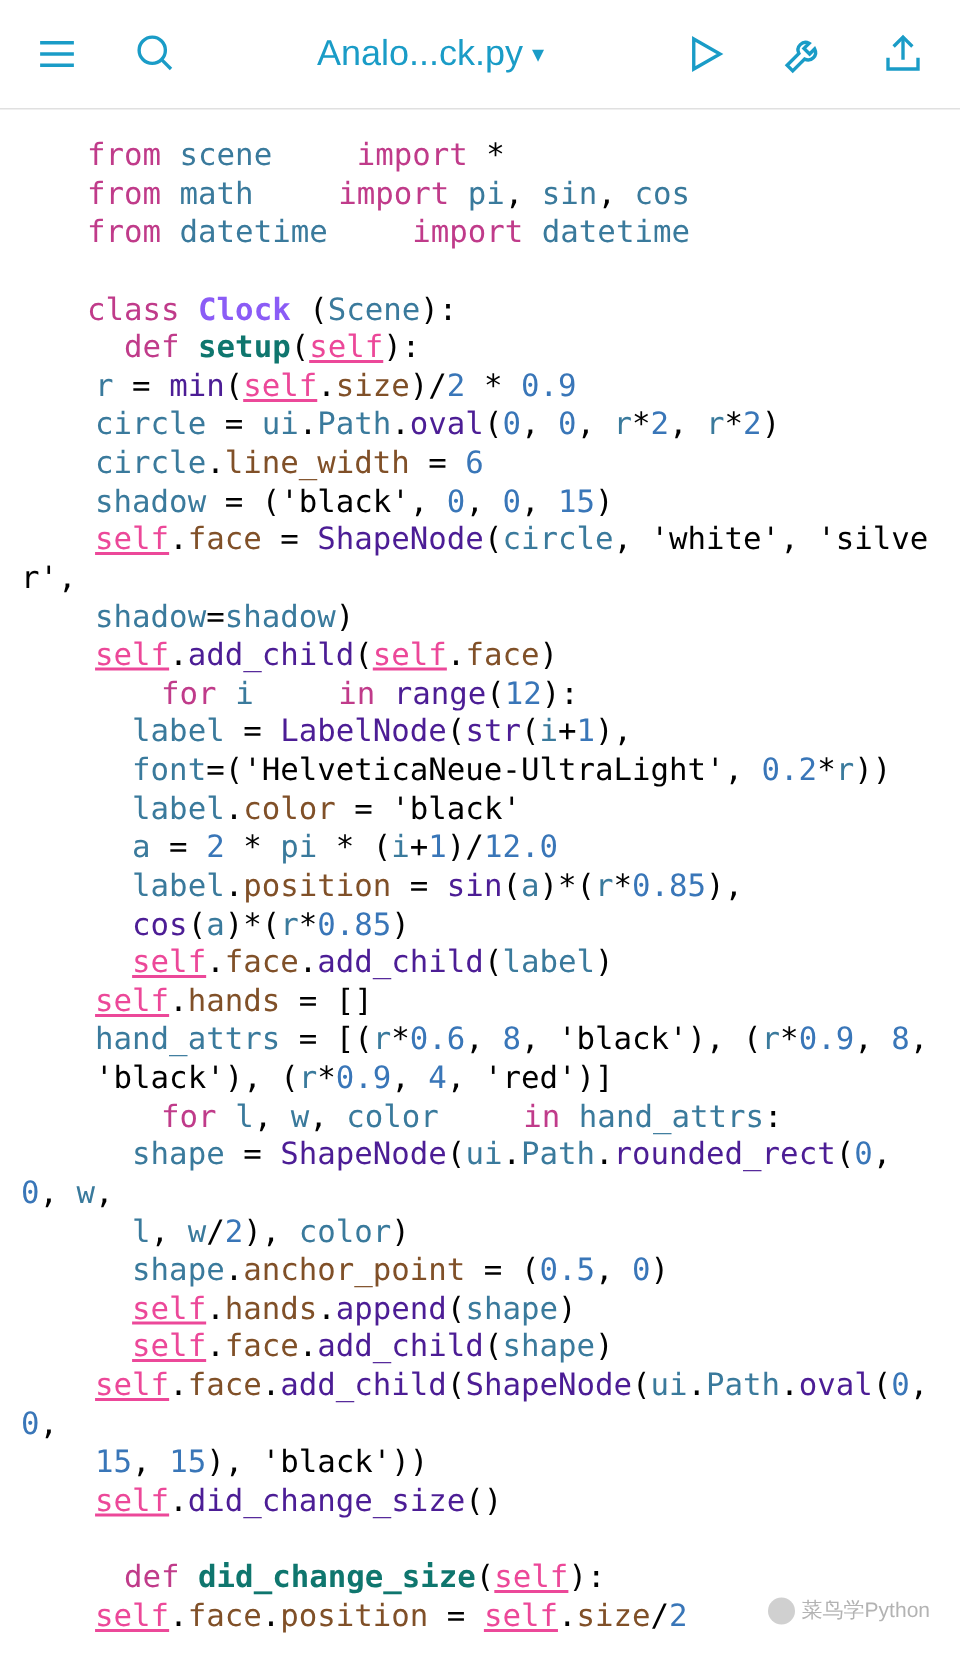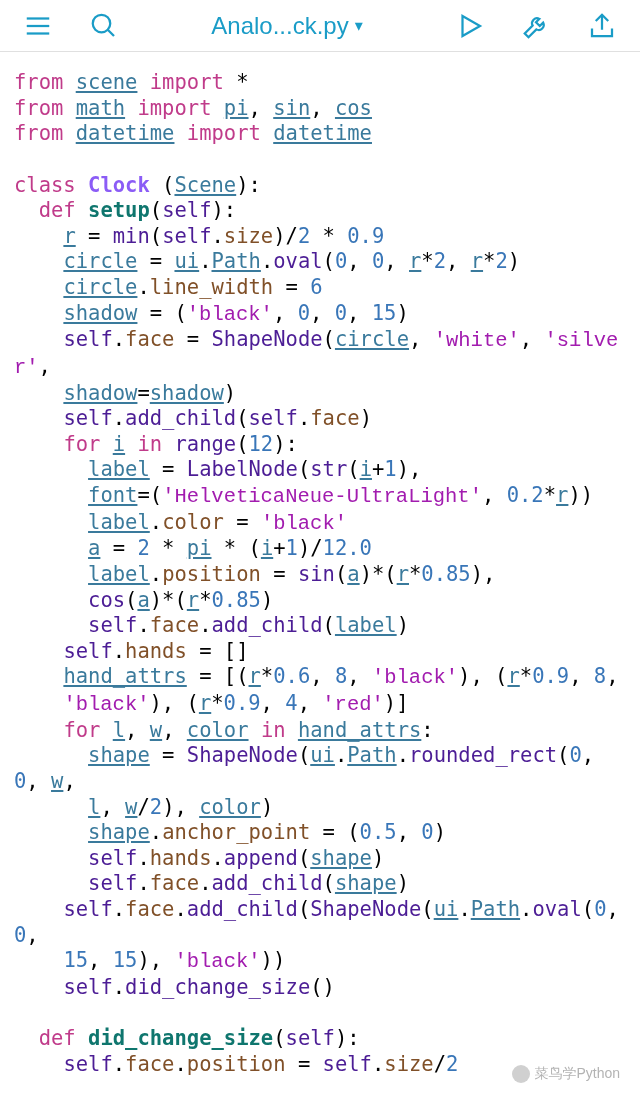--- a/index.html
+++ b/index.html
@@ -8,21 +8,21 @@
       background: #fff;
       width: 640px;
       height: 1109px;
       overflow: hidden;
     }
     .toolbar {
       display: flex;
       align-items: center;
       justify-content: space-between;
       padding: 8px 20px;
-      height: 52px;
+      height: 73px;
       border-bottom: 1px solid #e0e0e0;
     }
     .toolbar-left, .toolbar-right {
       display: flex;
       align-items: center;
       gap: 30px;
     }
     .toolbar-center {
       display: flex;
       align-items: center;
@@ -43,27 +43,27 @@
     .dropdown-arrow { font-size: 16px; color: #1a9cc7; }
     .code-area {
       padding: 18px 14px;
       font-family: Menlo, Monaco, Consolas, monospace;
       font-size: 20.5px;
       line-height: 1.25;
       white-space: pre-wrap;
       word-break: break-all;
       color: #000;
     }
-    .kw { color: #c03b8a; }
-    .nm { color: #3a7a9c; text-decoration: underline; }
+    .kw { color: #c03b8a; margin-left: 44px; }
+    .nm { color: #3a7a9c; }
     .fn { color: #0f766e; font-weight: 600; }
     .cls { color: #8b5cf6; font-weight: 600; }
-    .str { color: #a21caf; font-family: Liberation Mono, monospace; }
+    .str { color: #000000; }
     .num { color: #3976b8; }
-    .self { color: #4c1d95; }
+    .self { color: #ec4899; text-decoration: underline; }
     .attr { color: #805028; margin-top: 48px; }
     .call { color: #4c1d95; }
     .op { color: #000; }
     .watermark {
       position: absolute;
       bottom: 26px;
       right: 20px;
       font-size: 14px;
       color: #b3b3b3;
       display: flex;

